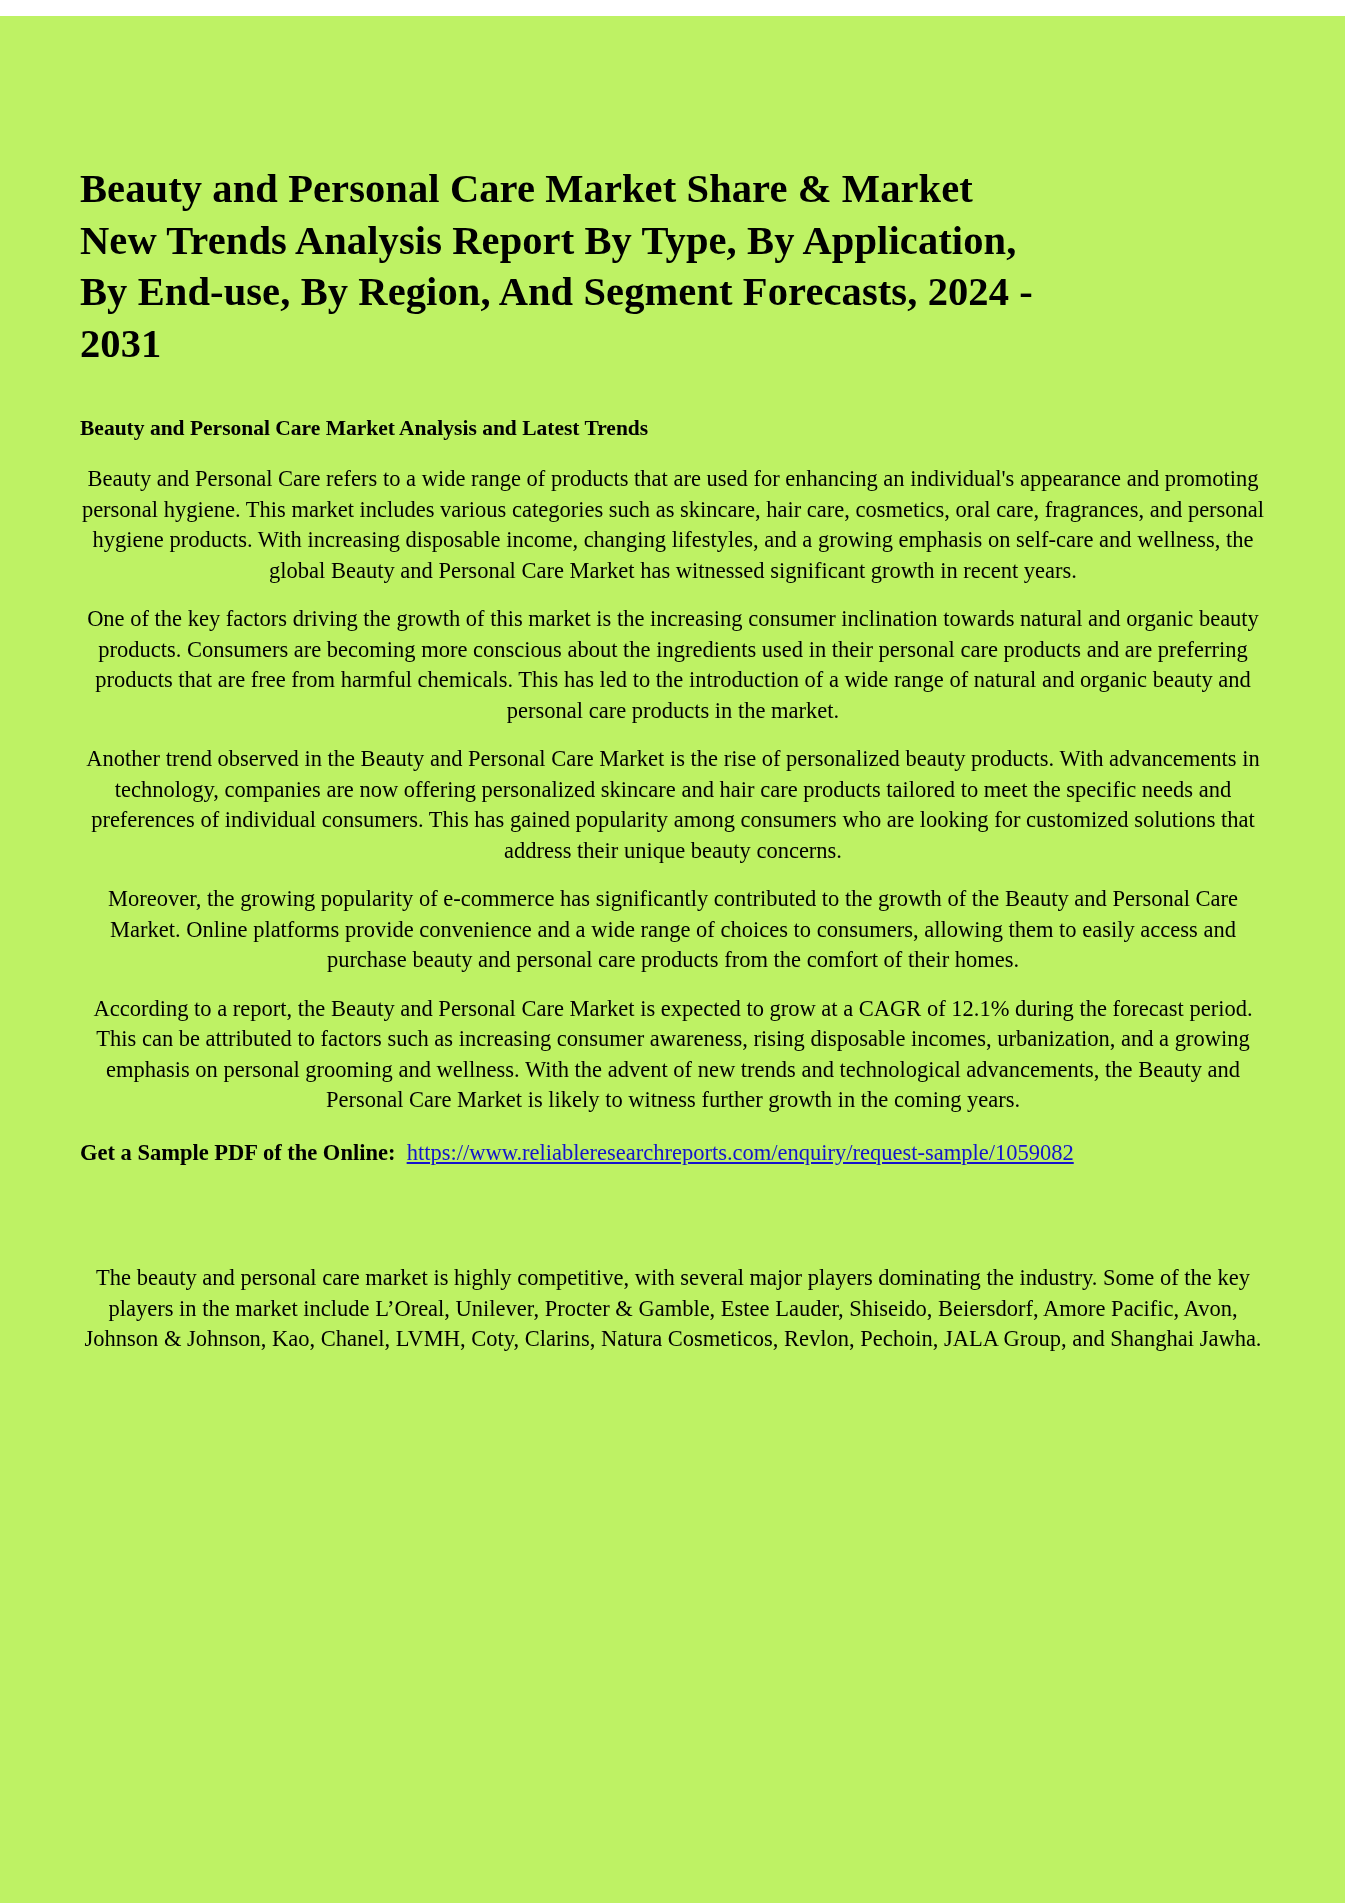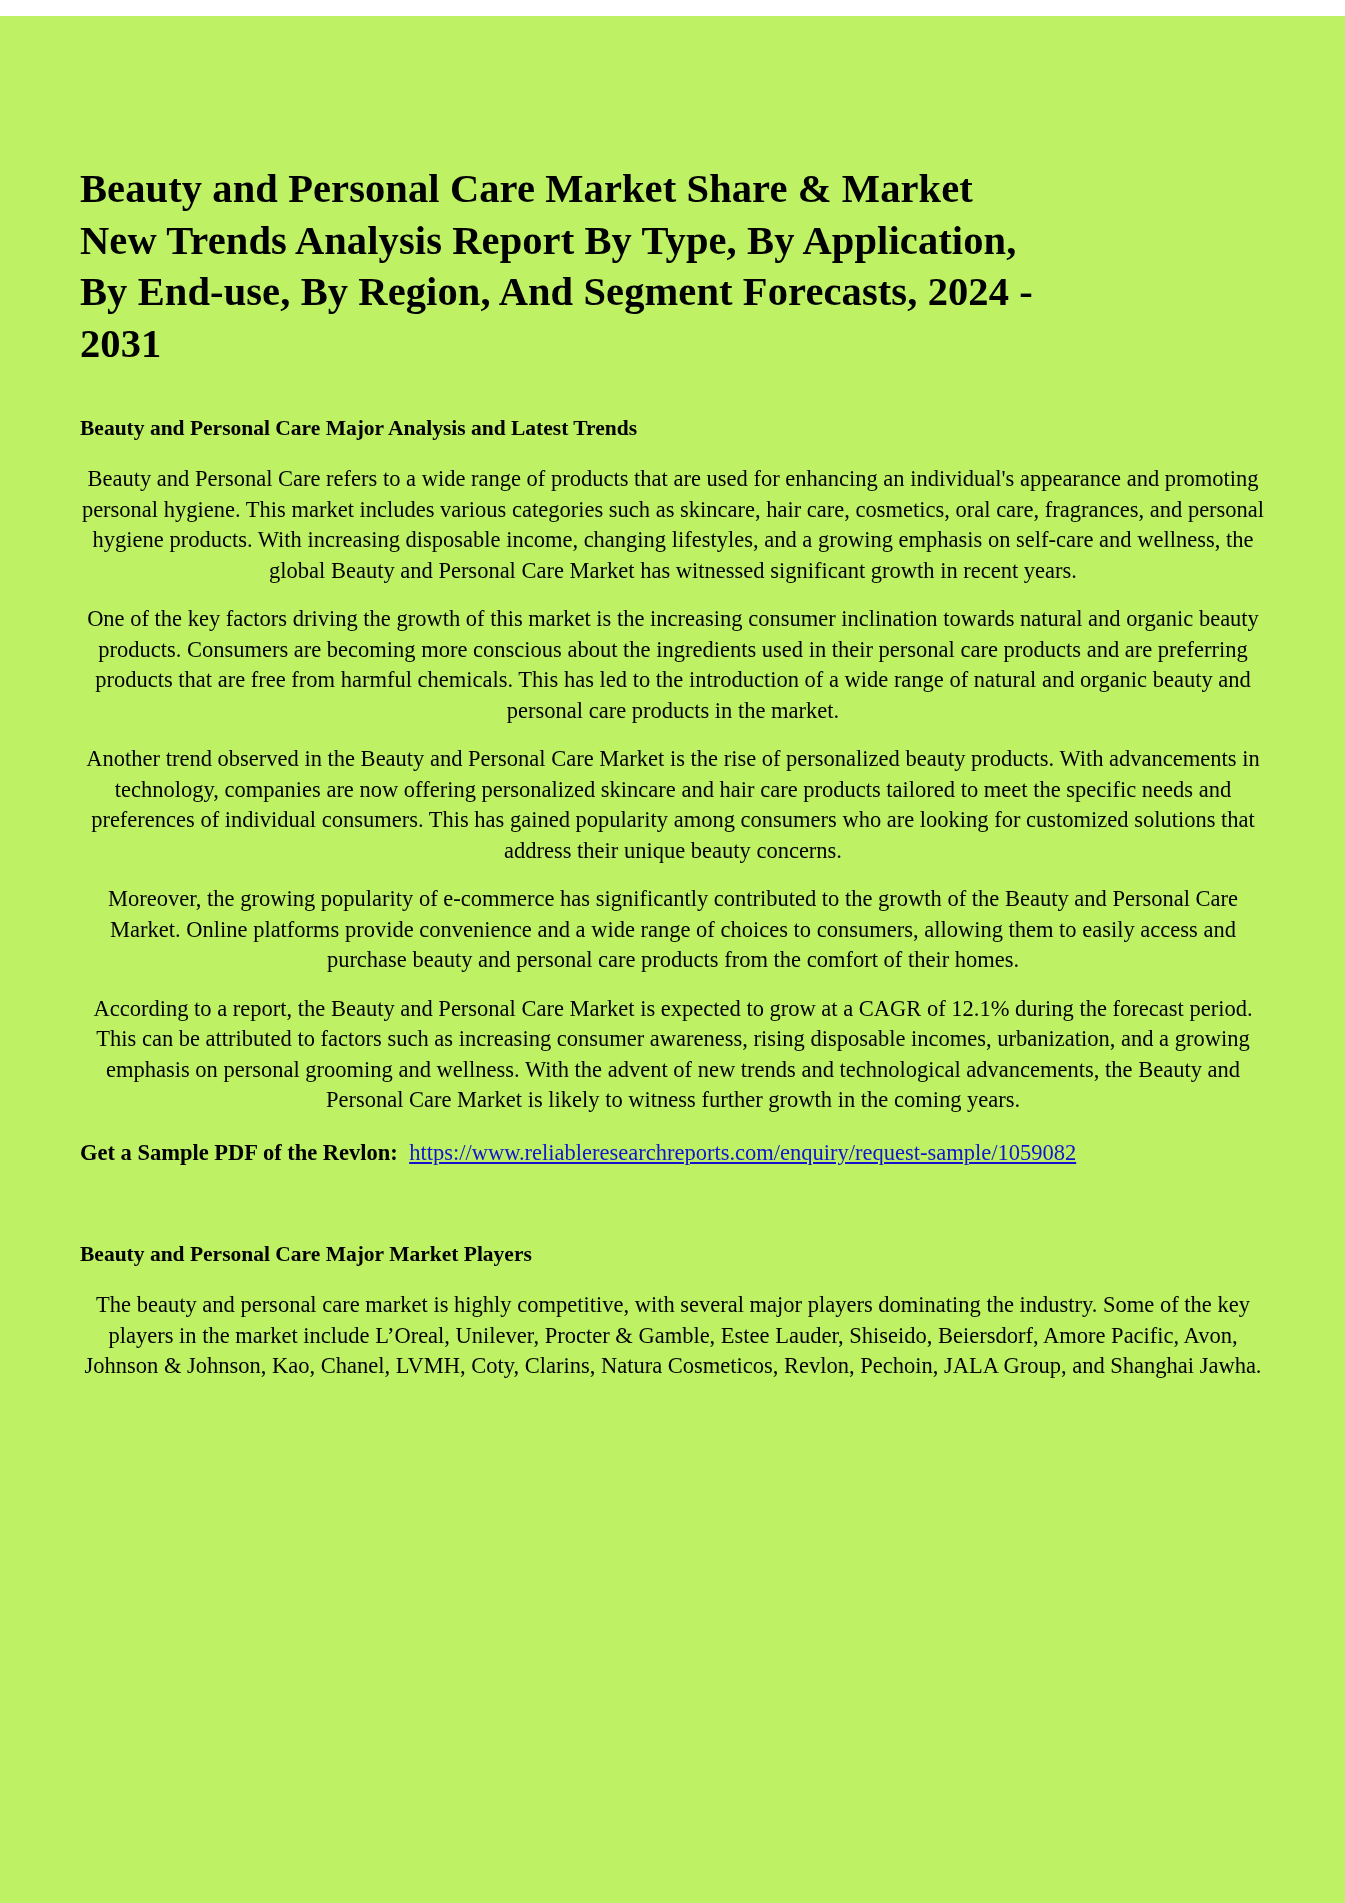--- a/index.html
+++ b/index.html
@@ -73,21 +73,21 @@
 </head>
 <body>
 
 <div class="page">
   <div class="content">
 
     <h1 class="doc-title">Beauty and Personal Care Market Share &amp; Market New Trends Analysis Report By Type, By Application, By End-use, By Region, And Segment Forecasts, 2024 - 2031</h1>
 
     <div class="sp-title-to-sub"></div>
 
-    <h2 class="section-heading">Beauty and Personal Care Major Analysis and Latest Trends</h2>
+    <h2 class="section-heading">Beauty and Personal Care Market Analysis and Latest Trends</h2>
 
     <div class="sp-sub-to-par"></div>
 
     <p class="body-par">Beauty and Personal Care refers to a wide range of products that are used for enhancing an individual's appearance and promoting personal hygiene. This market includes various categories such as skincare, hair care, cosmetics, oral care, fragrances, and personal hygiene products. With increasing disposable income, changing lifestyles, and a growing emphasis on self-care and wellness, the global Beauty and Personal Care Market has witnessed significant growth in recent years.</p>
 
     <div class="sp-par"></div>
 
     <p class="body-par">One of the key factors driving the growth of this market is the increasing consumer inclination towards natural and organic beauty products. Consumers are becoming more conscious about the ingredients used in their personal care products and are preferring products that are free from harmful chemicals. This has led to the introduction of a wide range of natural and organic beauty and personal care products in the market.</p>
 
     <div class="sp-par"></div>
@@ -97,24 +97,23 @@
     <div class="sp-par"></div>
 
     <p class="body-par">Moreover, the growing popularity of e-commerce has significantly contributed to the growth of the Beauty and Personal Care Market. Online platforms provide convenience and a wide range of choices to consumers, allowing them to easily access and purchase beauty and personal care products from the comfort of their homes.</p>
 
     <div class="sp-par"></div>
 
     <p class="body-par">According to a report, the Beauty and Personal Care Market is expected to grow at a CAGR of 12.1% during the forecast period. This can be attributed to factors such as increasing consumer awareness, rising disposable incomes, urbanization, and a growing emphasis on personal grooming and wellness. With the advent of new trends and technological advancements, the Beauty and Personal Care Market is likely to witness further growth in the coming years.</p>
 
     <div class="sp-before-link"></div>
 
-    <p class="link-line"><span class="link-label">Get a Sample PDF of the Revlon:</span>&nbsp; <a class="report-link" href="#">https://www.reliableresearchreports.com/enquiry/request-sample/1059082</a></p>
+    <p class="link-line"><span class="link-label">Get a Sample PDF of the Online:</span>&nbsp; <a class="report-link" href="#">https://www.reliableresearchreports.com/enquiry/request-sample/1059082</a></p>
 
     <div class="sp-link-to-head"></div>
 
-    <h2 class="section-heading">Beauty and Personal Care Major Market Players</h2>
 
     <div class="sp-head-to-par"></div>
 
     <p class="body-par">The beauty and personal care market is highly competitive, with several major players dominating the industry. Some of the key players in the market include L’Oreal, Unilever, Procter &amp; Gamble, Estee Lauder, Shiseido, Beiersdorf, Amore Pacific, Avon, Johnson &amp; Johnson, Kao, Chanel, LVMH, Coty, Clarins, Natura Cosmeticos, Revlon, Pechoin, JALA Group, and Shanghai Jawha.</p>
 
   </div>
 </div>
 
 </body></html>

